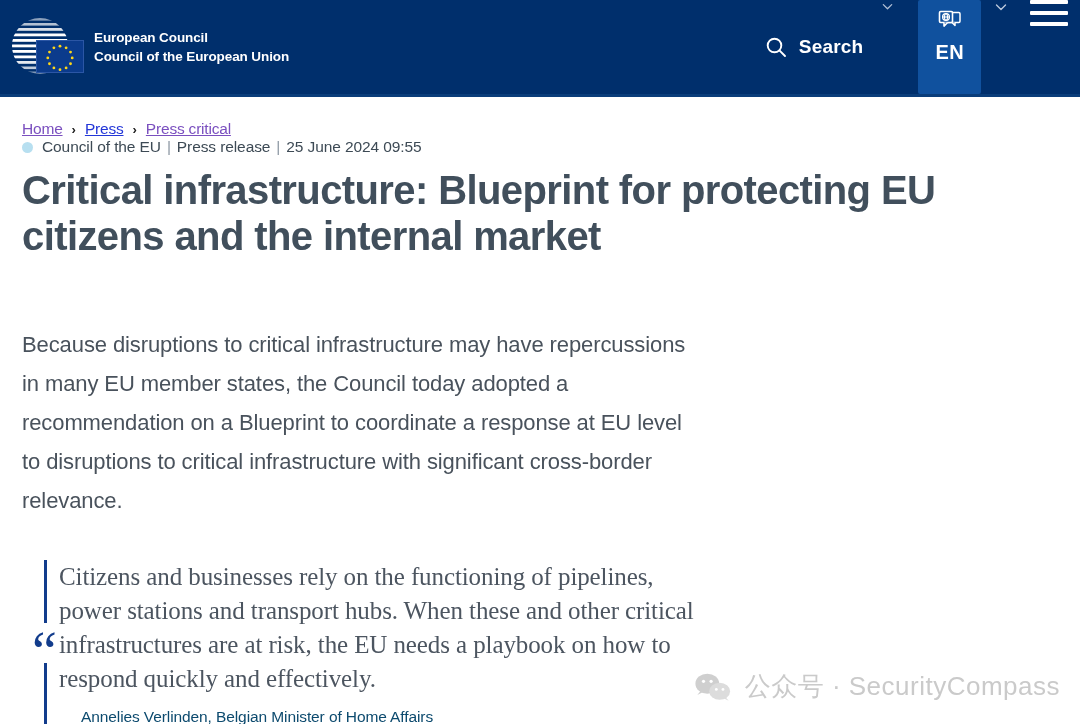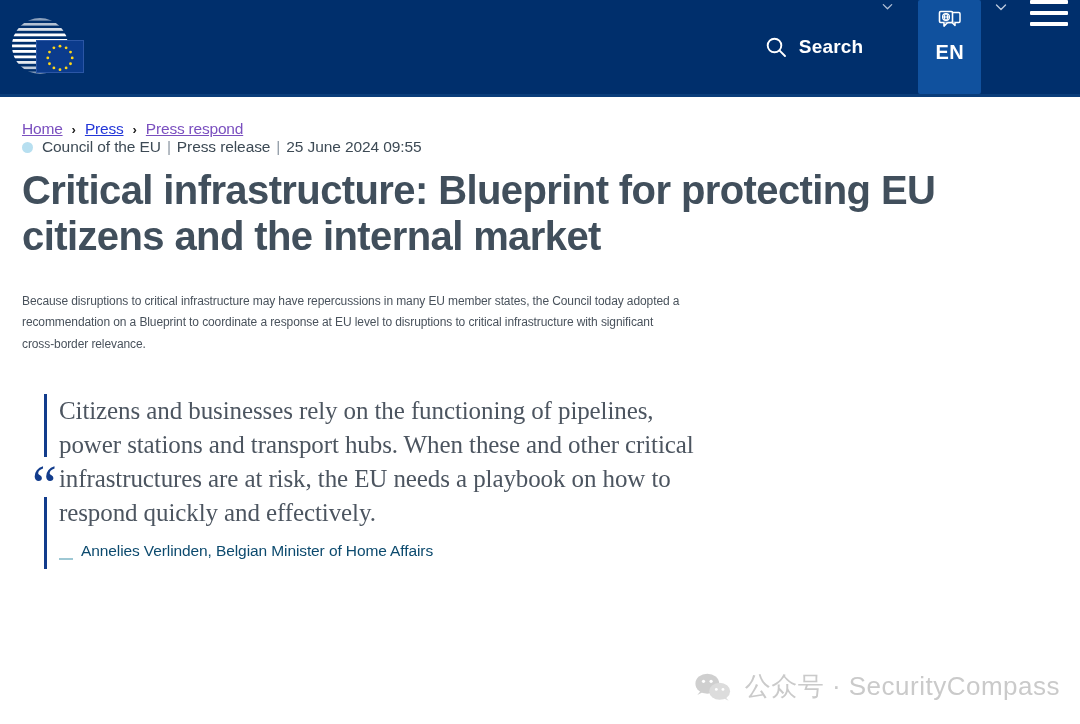--- a/index.html
+++ b/index.html
@@ -196,22 +196,22 @@
     font-size: 40px;
     line-height: 1.16;
     font-weight: bold;
     color: #414f5c;
     letter-spacing: -0.6px;
     max-width: 960px;
     font-stretch: condensed;
   }
 
   .lead {
-    margin-top: 31px;
-    font-size: 12px;
+    margin-top: 65px;
+    font-size: 22px;
     line-height: 1.78;
     color: #49525c;
     max-width: 665px;
     letter-spacing: -0.1px;
   }
 
   
   .quote-block {
     margin-top: 39px;
     position: relative;
@@ -321,20 +321,24 @@
             <circle cx="24" cy="30.5" r="1.5"></circle>
             <circle cx="17.5" cy="28.7" r="1.5"></circle>
             <circle cx="12.8" cy="24.2" r="1.5"></circle>
             <circle cx="11" cy="18" r="1.5"></circle>
             <circle cx="12.8" cy="11.8" r="1.5"></circle>
             <circle cx="17.5" cy="7.3" r="1.5"></circle>
           </g>
         </svg>
       </div>
     </div>
+    <div class="brand-text">
+      <div class="brand-line1">European Council</div>
+      <div class="brand-line2">Council of the European Union</div>
+    </div>
   </div>
 
   <div class="header-right">
 
     <div class="search-btn">
       <svg width="22" height="22" viewBox="0 0 22 22">
         <circle cx="9.5" cy="9.5" r="6.8" fill="none" stroke="#ffffff" stroke-width="1.9"></circle>
         <line x1="14.4" y1="14.4" x2="20" y2="20" stroke="#ffffff" stroke-width="1.9" stroke-linecap="round"></line>
       </svg>
       <span class="search-label">Search</span>
@@ -369,21 +373,21 @@
   </div>
 </header>
 
 <main class="page">
 
   <nav class="breadcrumb">
     <a class="crumb crumb-visited">Home</a>
     <span class="crumb-sep">›</span>
     <a class="crumb crumb-link">Press</a>
     <span class="crumb-sep">›</span>
-    <a class="crumb crumb-visited">Press respond</a>
+    <a class="crumb crumb-visited">Press critical</a>
   </nav>
 
   <div class="meta-row">
     <span class="meta-dot"></span>
     <span>Council of the EU</span>
     <span class="meta-sep">|</span>
     <span>Press release</span>
     <span class="meta-sep">|</span>
     <span>25 June 2024 09:55</span>
   </div>

